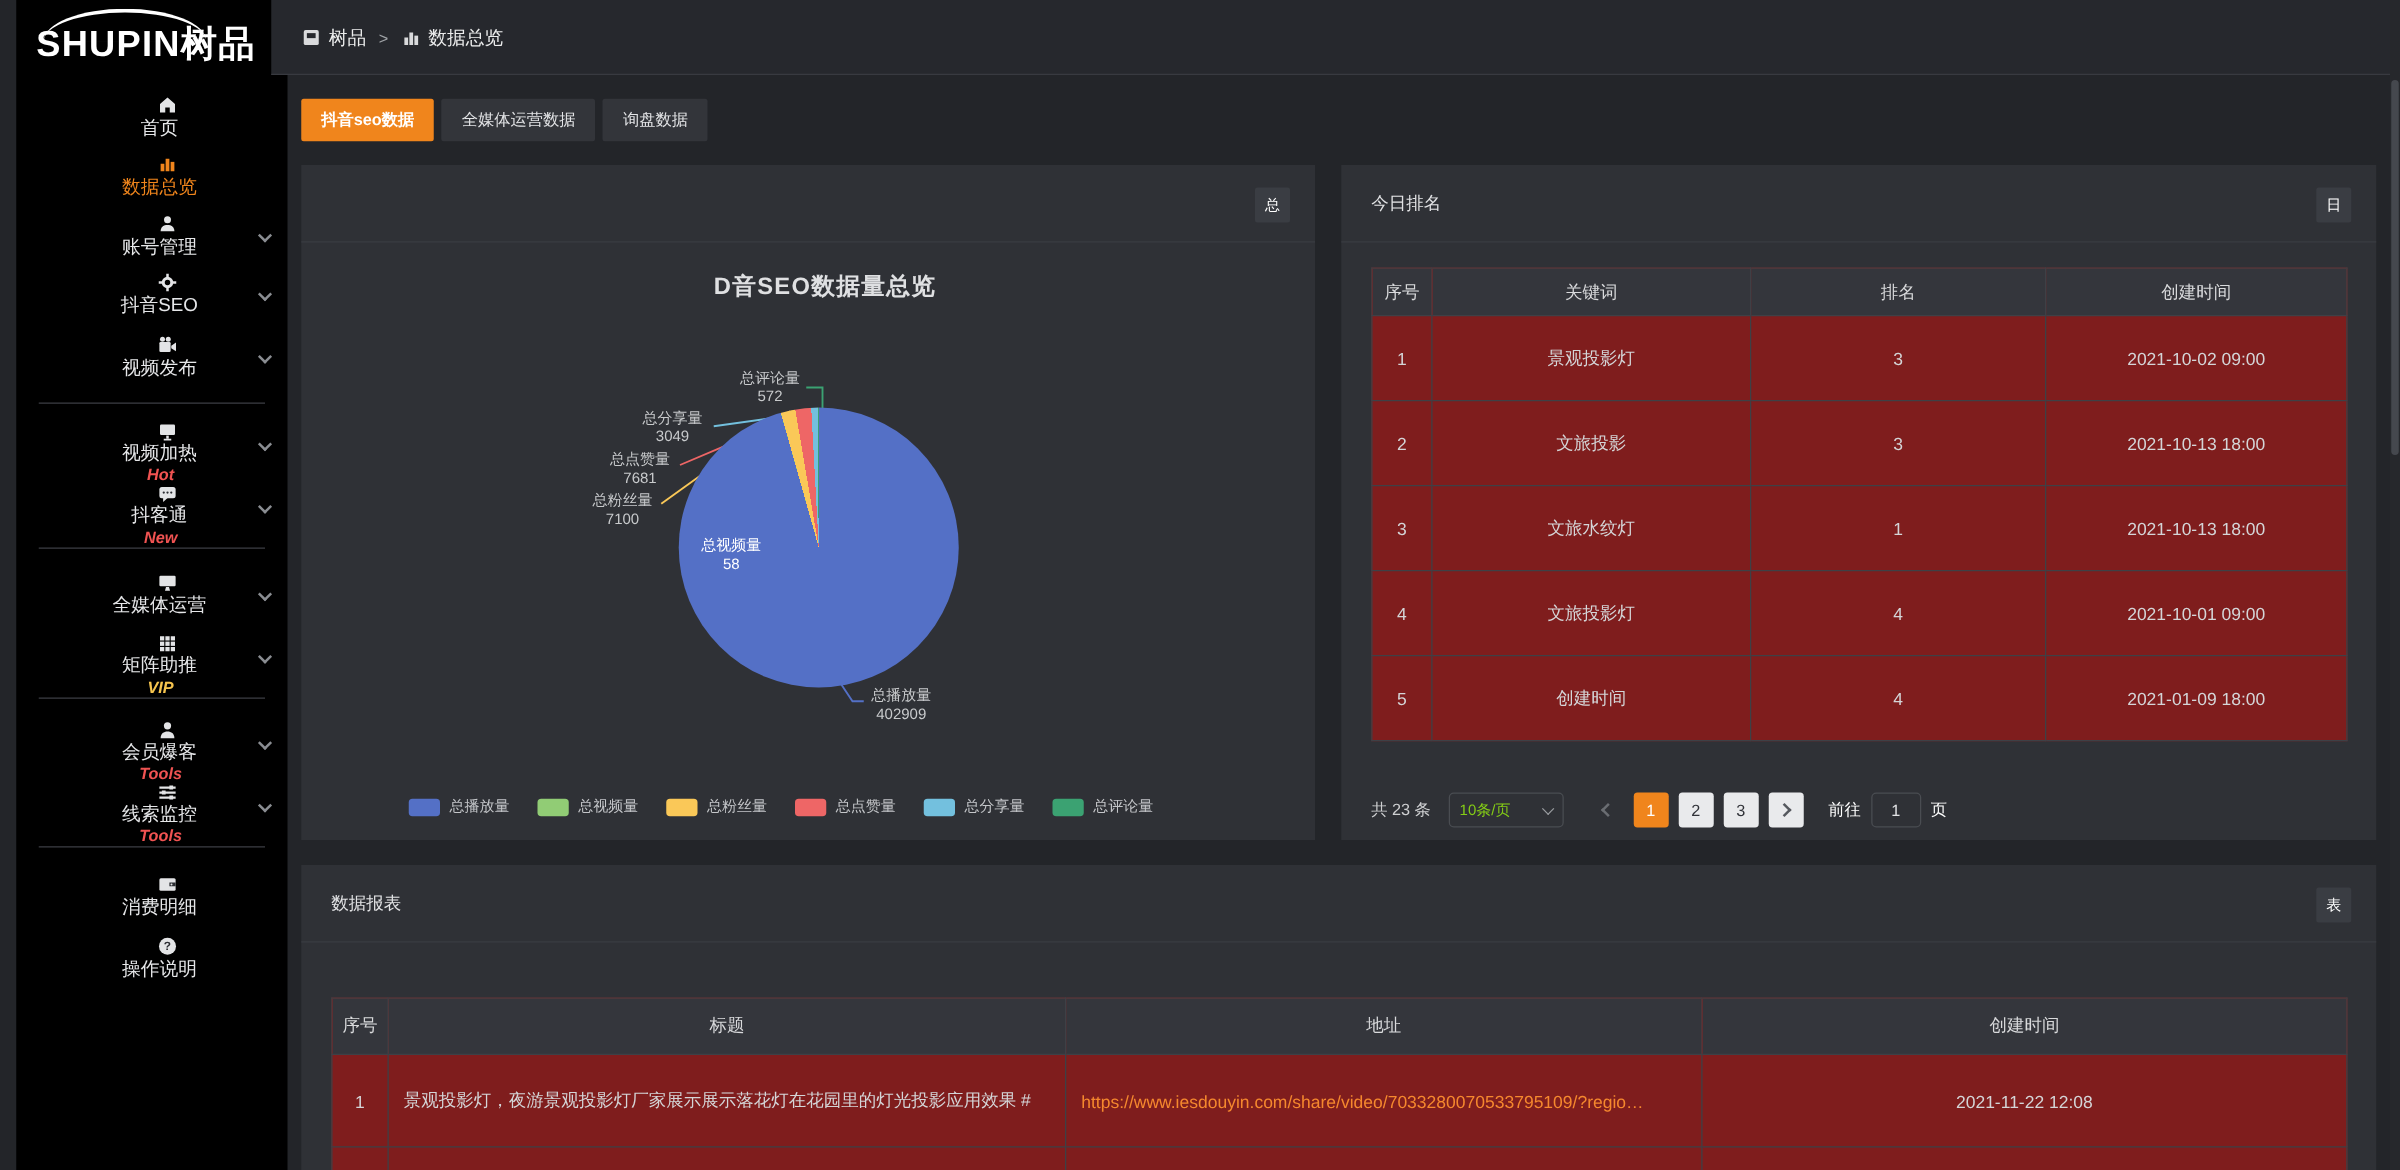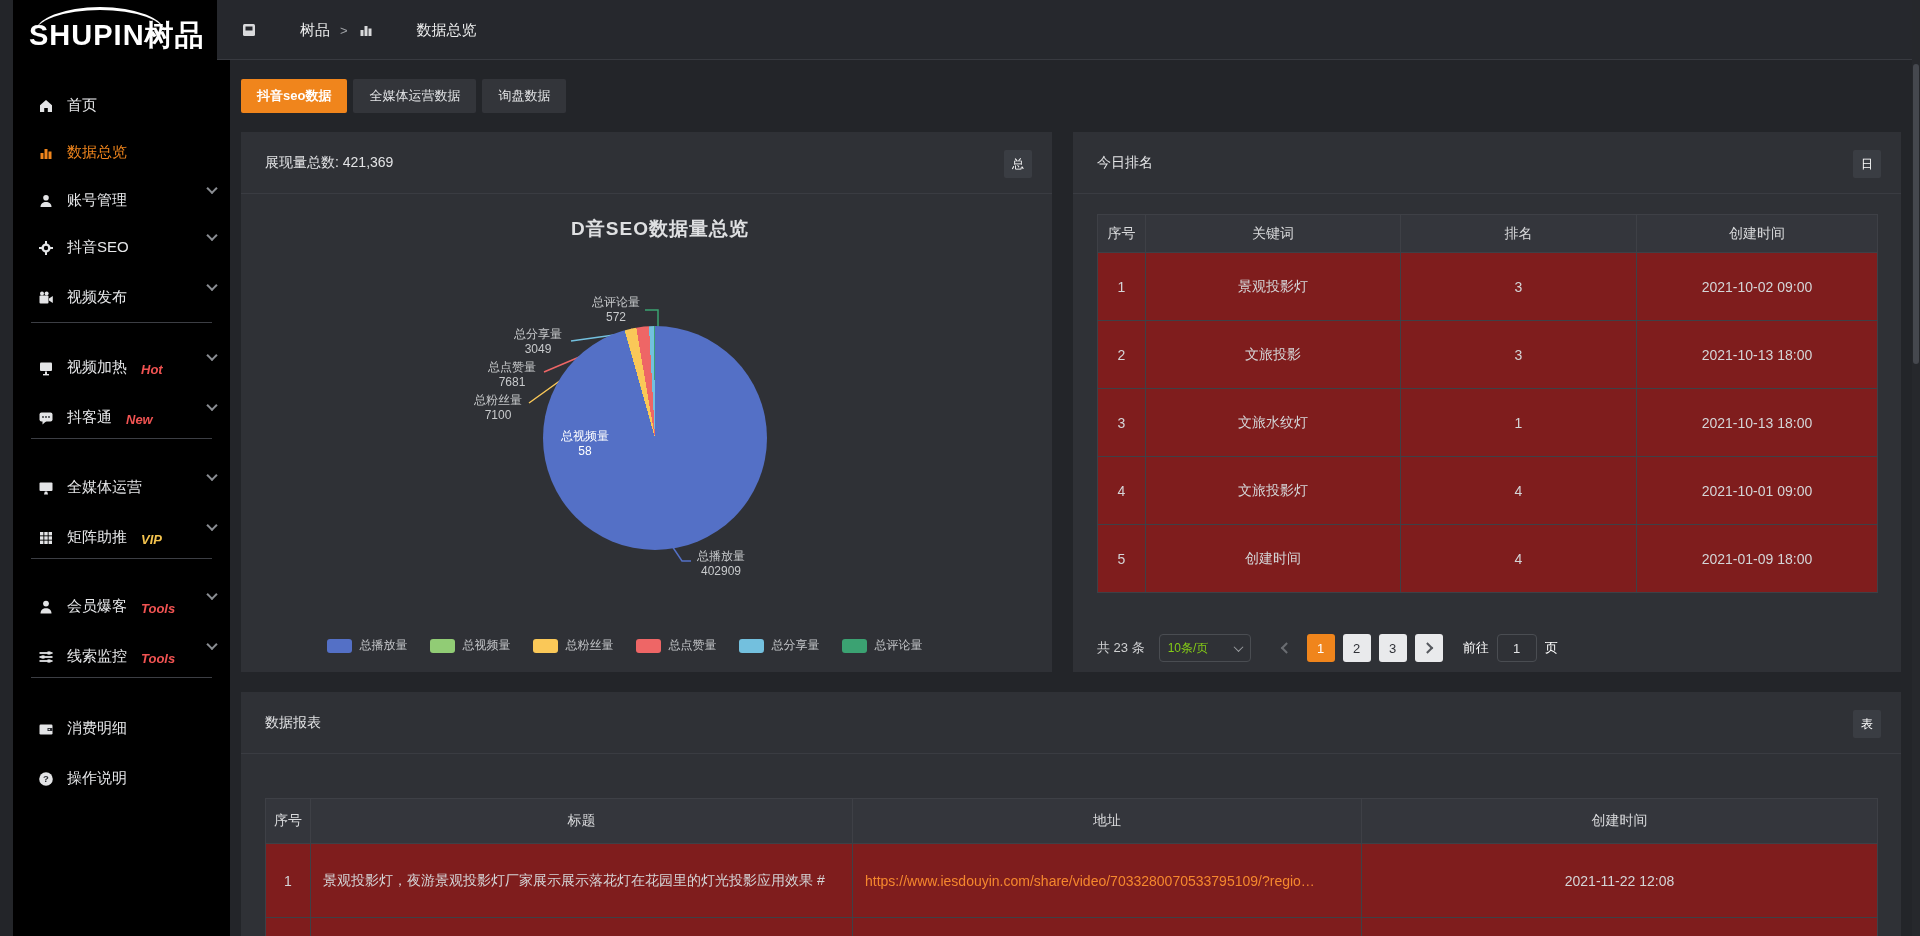--- a/index.html
+++ b/index.html
@@ -9,34 +9,34 @@
     background:#232529;
     font-family:"Liberation Sans","DejaVu Sans",sans-serif;
     color:#d6d8da;
   }
   
   .sidebar { position:absolute; left:0; top:0; width:217px; height:936px; background:#000000;margin-left:13px; }
   .logo { position:absolute; left:16px; top:16px; width:190px; height:40px; }
   .logo-arc { position:absolute; left:6px; top:-9px; width:130px; height:26px;
     border-top:3px solid #fff; border-radius:50% 50% 0 0 / 100% 100% 0 0; }
   .logo-text { font-size:29px; font-weight:bold; color:#ffffff; letter-spacing:1px; white-space:nowrap; }
-  .side-item { position:absolute; left:0; width:217px; height:40px; display:flex; align-items:flex-end; cursor:pointer; }
+  .side-item { position:absolute; left:0; width:217px; height:40px; display:flex; align-items:center; cursor:pointer;flex-direction:column; }
   .side-item .s-ico { width:18px; height:18px; margin-left:24px; display:flex; align-items:center; justify-content:center; }
   .side-item .s-label { margin-left:12px; font-size:15px; color:#e6e7e9; }
   .side-item.active .s-label { color:#f0851c; }
   .side-item .s-badge { margin-left:14px; font-size:13px; font-weight:bold; font-style:italic; }
   .side-item .s-chev { position:absolute; right:14px; top:50%; width:8px; height:8px;
     border-right:2px solid #8a8d92; border-bottom:2px solid #8a8d92;
     transform:translateY(-70%) rotate(45deg); }
   .side-divider { position:absolute; left:18px; width:181px; height:1px; background:#3c3e44; }
   
   .topbar { position:absolute; left:217px; top:0; right:0; height:60px; background:#26282d; border-bottom:1px solid #383a40; }
   .breadcrumb { position:absolute; left:24px; top:0; height:60px; display:flex; align-items:center; gap:8px; }
   .crumb { display:flex; align-items:center; gap:6px; cursor:pointer; }
-  .crumb-label { font-size:15px; color:#eceded;margin-left:37px; }
+  .crumb-label { font-size:15px; color:#eceded; }
   .crumb-sep { color:#9fa2a6; font-size:13px; margin:0 2px; }
   .topbar-right { position:absolute; right:18px; top:0; height:60px; display:flex; align-items:center; gap:22px; }
   .user { display:flex; align-items:center; gap:4px; cursor:pointer; }
   .user-label { font-size:14px; color:#e4e5e7; }
   .user-chev { width:7px; height:7px; border-right:1.5px solid #cfd0d3; border-bottom:1.5px solid #cfd0d3;
     transform:rotate(45deg) translate(-2px,-2px); margin-left:6px; }
   
   .tabs { position:absolute; left:241px; top:79px; display:flex; gap:6px; }
   .tab { height:34px; padding:0 16px; display:flex; align-items:center; font-size:13px;
     background:#33353a; color:#e3e4e6; cursor:pointer; border-radius:2px; }
@@ -303,21 +303,20 @@
     </div>
 </div>
 
 <div class="tabs" id="tabs">
     <div class="tab active">抖音seo数据</div>
     <div class="tab">全媒体运营数据</div>
     <div class="tab">询盘数据</div>
   </div>
 
 <div class="panel panel-left" id="panel-left">
-  <div class="panel-header">展现量总数: 421,369</div>
   <div class="corner-badge">总</div>
   <div class="panel-divider"></div>
   <div class="pie-title">D音SEO数据量总览</div>
   <svg class="chart-lines" width="811" height="540" id="pie-lines">
       <polyline points="431,414 441,429 450,429" fill="none" stroke="#5470c6" stroke-width="1.5"></polyline>
       <polyline points="288,271 391,197" fill="none" stroke="#fac858" stroke-width="1.5"></polyline>
       <polyline points="303,240 402,198" fill="none" stroke="#ee6666" stroke-width="1.5"></polyline>
       <polyline points="330,209 409,198" fill="none" stroke="#73c0de" stroke-width="1.5"></polyline>
       <polyline points="404,178 417,178 417,196" fill="none" stroke="#3ba272" stroke-width="1.5"></polyline>
     </svg>

